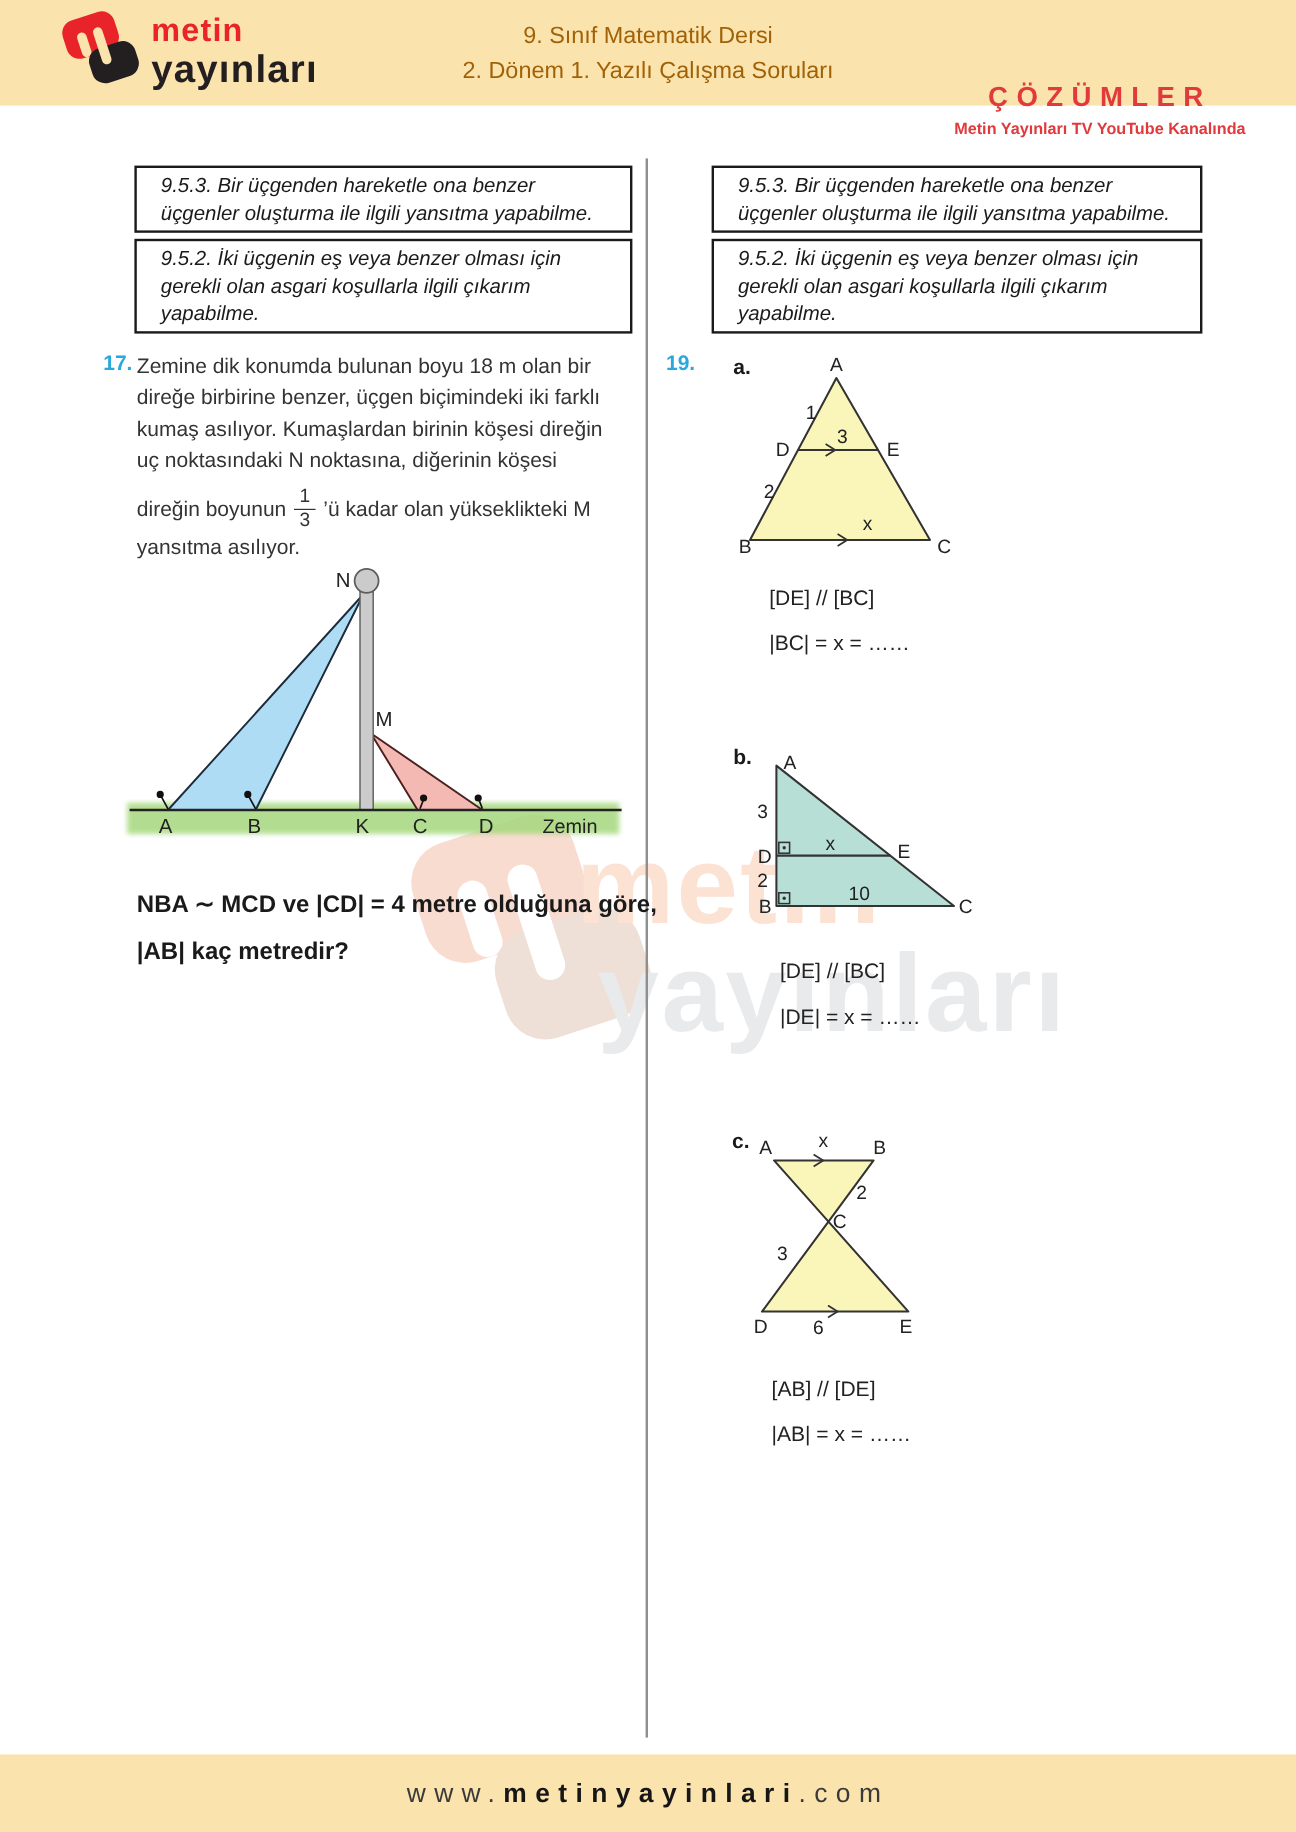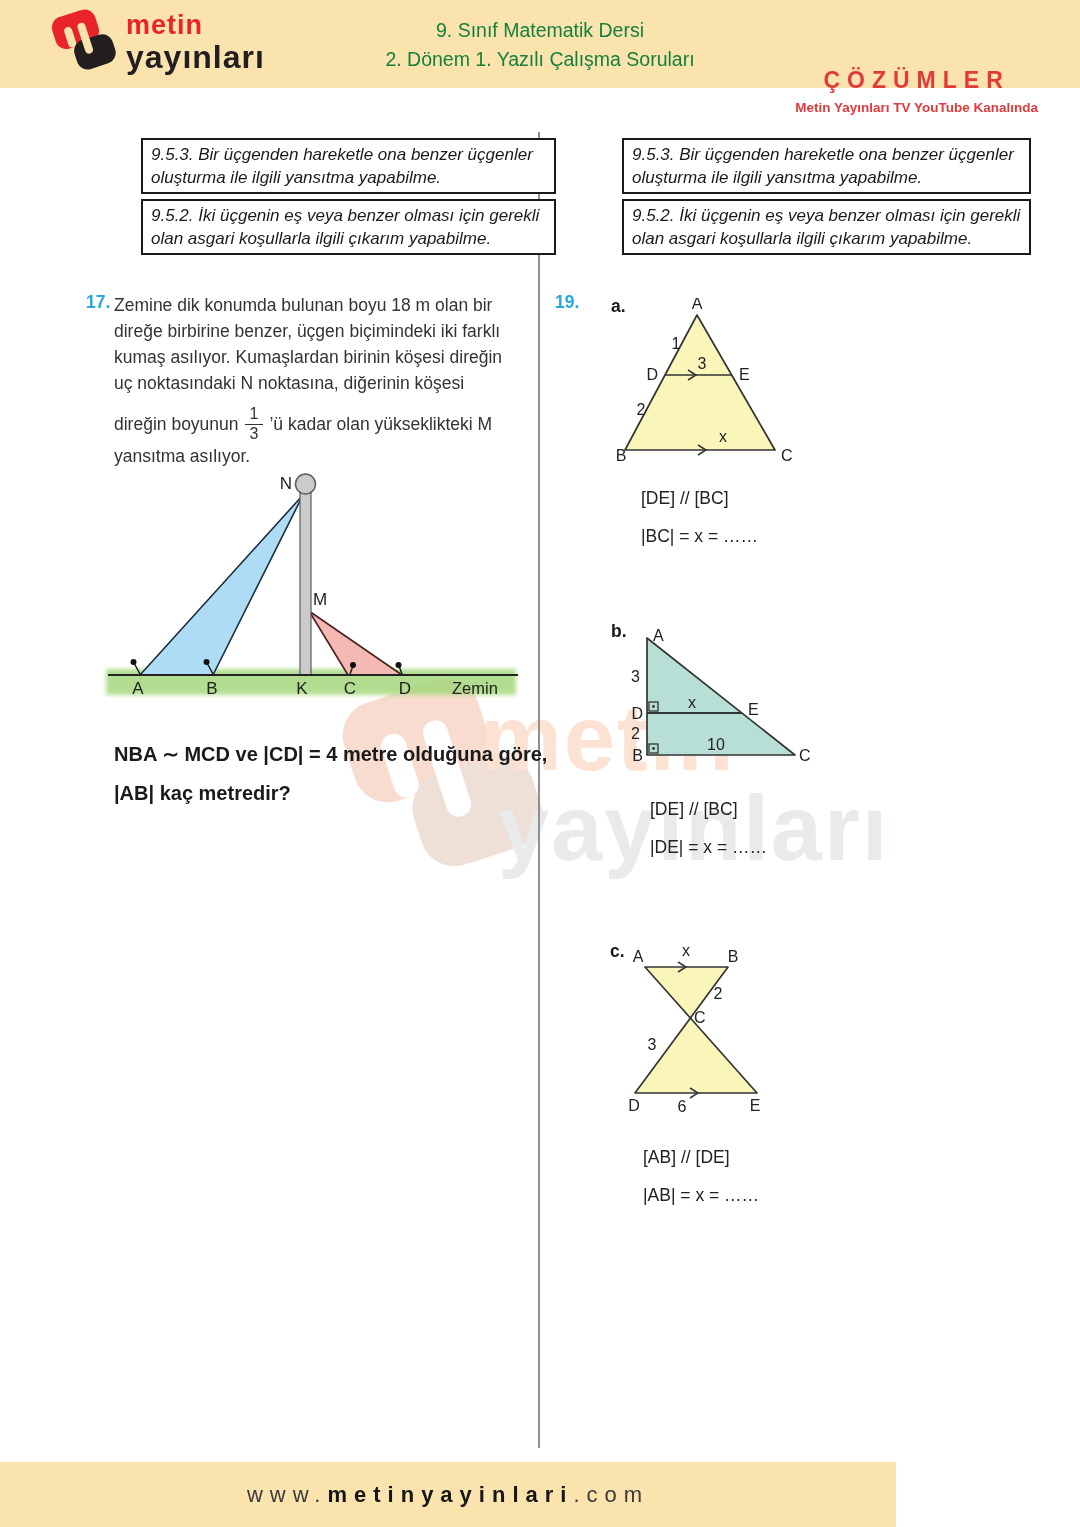--- a/index.html
+++ b/index.html
@@ -6,34 +6,34 @@
   body{
     width:1080px;height:1527px;position:relative;background:#ffffff;
     font-family:"Liberation Sans", sans-serif;overflow:hidden;color:#2e2e2e;
   }
   
   .header{position:absolute;left:0;top:0;width:1080px;height:88px;background:#FBE3AE;}
   .logo-wrap{position:absolute;left:48px;top:6px;display:flex;align-items:center;gap:8px;}
   .logo-text{line-height:1;}
   .logo-word1{color:#E8232A;font-weight:bold;font-size:27px;letter-spacing:1px;display:block;}
   .logo-word2{color:#231f20;font-weight:bold;font-size:32px;letter-spacing:1px;display:block;margin-top:2px;}
-  .header-title{position:absolute;left:330px;top:16px;width:420px;text-align:center;color:#15803d;}
+  .header-title{position:absolute;left:330px;top:16px;width:420px;text-align:center;color:#a16207;}
   .header-title div{font-size:19.5px;line-height:29px;}
   .solutions{position:absolute;right:42px;top:20px;text-align:center;margin-top:47px;}
   .solutions-title{color:#E03A3C;font-weight:bold;font-size:23px;letter-spacing:7px;}
   .solutions-sub{color:#E03A3C;font-weight:bold;font-size:13.5px;margin-top:6px;text-align:center;}
   
-  .footer{position:absolute;left:0;bottom:0;width:896px;height:65px;background:#FBE3AE;
+  .footer{position:absolute;left:0;bottom:0;width:1080px;height:65px;background:#FBE3AE;
           display:flex;align-items:center;justify-content:center;}
   .footer-url{font-size:22px;letter-spacing:7px;color:#3a3a3a;}
   .footer-url .bold{font-weight:bold;color:#161616;}
   
   .divider{position:absolute;left:538px;top:132px;width:2px;height:1316px;background:#8f8f8f;}
   .obj-box{position:absolute;border:2px solid #1a1a1a;font-style:italic;font-size:17px;
-           line-height:23px;padding:3px 8px;color:#1a1a1a;box-sizing:border-box;background:#fff;margin-left:29px;}
+           line-height:23px;padding:3px 20px;color:#1a1a1a;box-sizing:border-box;background:#fff;}
   .qnum{position:absolute;color:#29A8DC;font-weight:bold;font-size:17.5px;}
   .part-label{position:absolute;color:#1a1a1a;font-weight:bold;font-size:17.5px;}
   .q17-body{position:absolute;left:114px;top:292px;width:410px;font-size:17.5px;line-height:26px;color:#333;}
   .q17-line{margin-top:10px;display:flex;align-items:center;gap:6px;}
   .frac{display:inline-block;text-align:center;font-size:16px;line-height:1.05;vertical-align:middle;}
   .frac .num{display:block;border-bottom:1.6px solid #333;padding:0 5px 1px;}
   .frac .den{display:block;padding-top:1px;}
   .statement{position:absolute;left:114px;top:735px;width:440px;font-weight:bold;
              font-size:20px;line-height:39px;color:#1a1a1a;}
   .cond-block{position:absolute;font-size:17.5px;line-height:38px;color:#222;}

